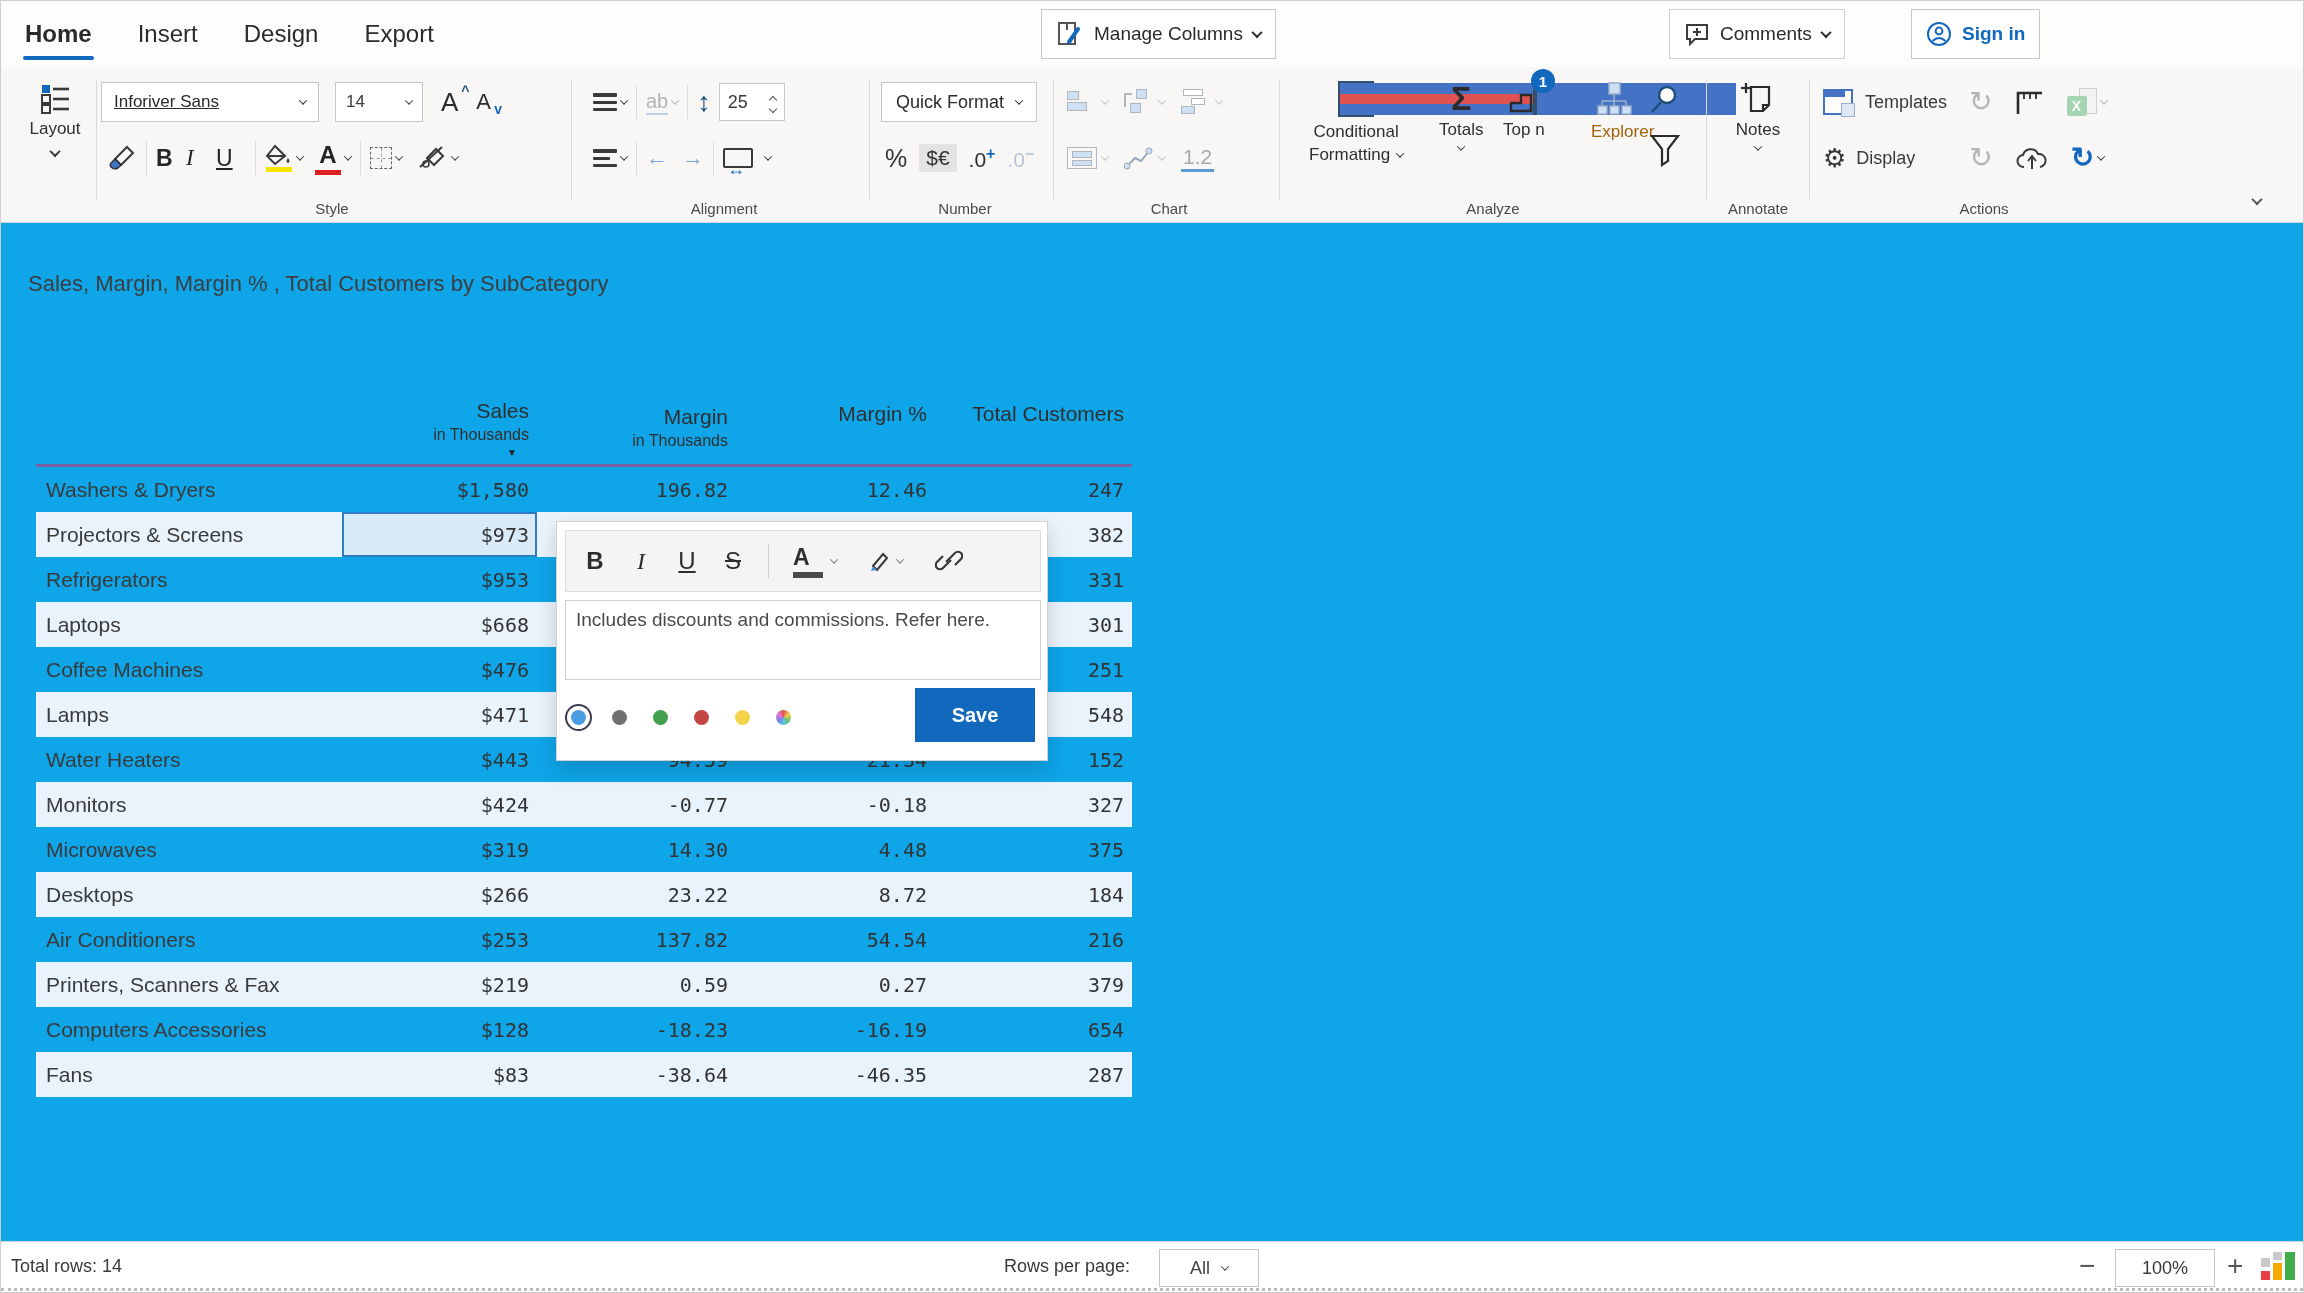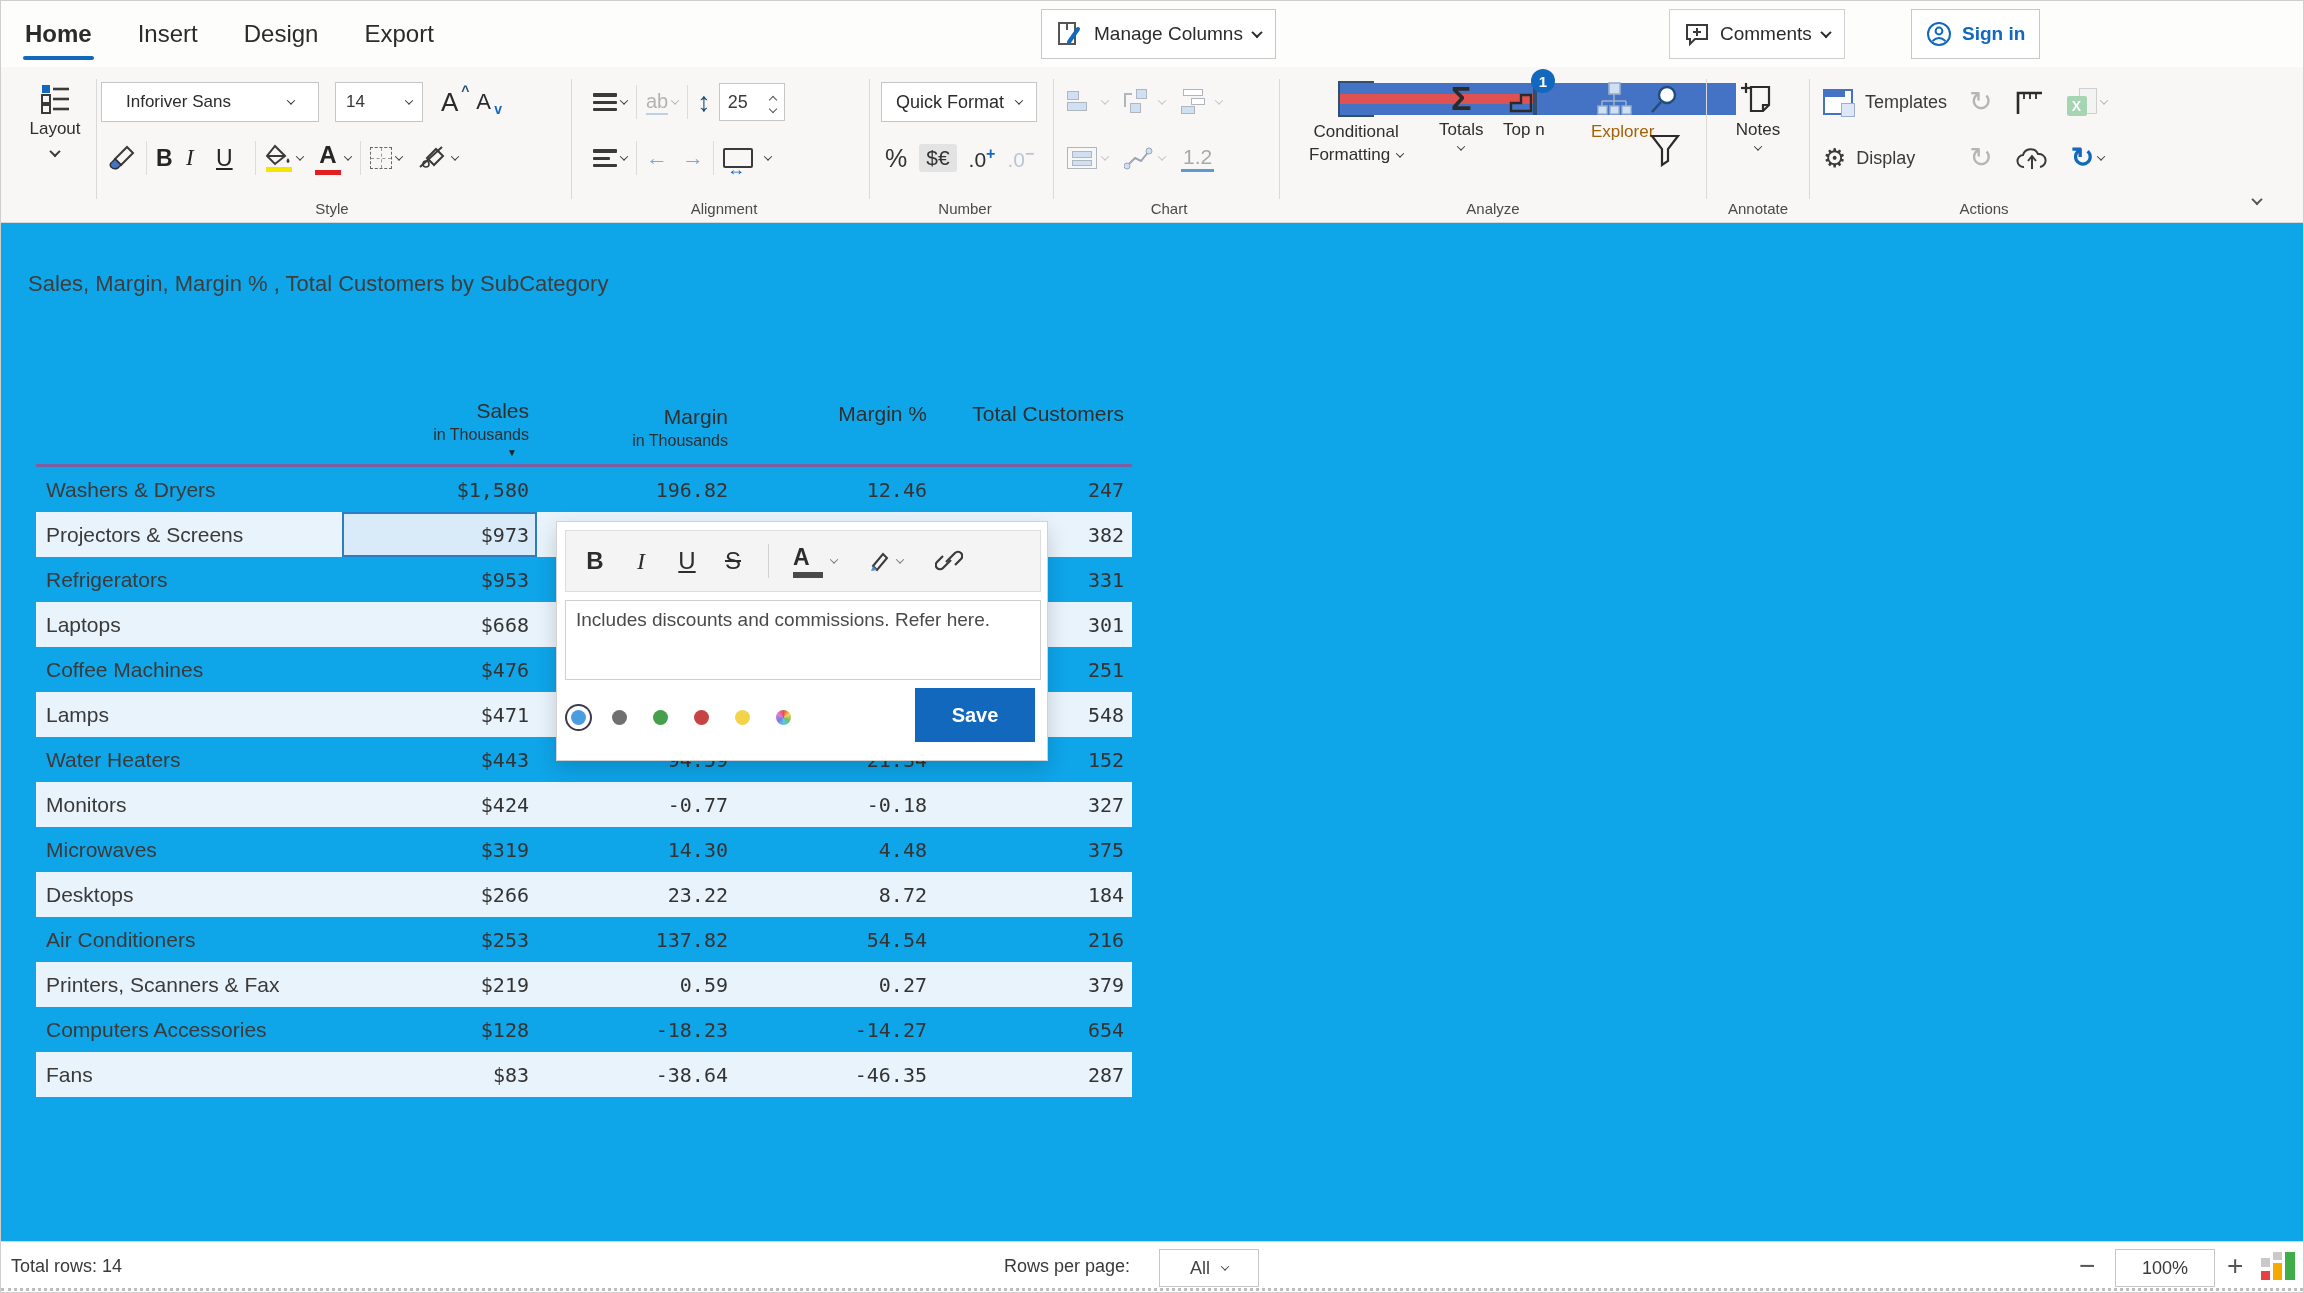--- a/index.html
+++ b/index.html
@@ -31,21 +31,21 @@
   .ric { display:flex; align-items:center; gap:4px; cursor:pointer; color:#3a3a3a; }
   .sep { width:1px; height:34px; background:#dcdcdc; margin:0 9px; }
   .white-box { background:#fff; border:1px solid #c6c6c6; display:flex; align-items:center; }
   .disabled { color:#b3b3b3 !important; }
 
   
   .layout-btn { position:absolute; left:18px; width:72px; height:156px; text-align:center; cursor:pointer; }
   .layout-btn .lbl { font-size:17px; color:#2f2f2f; margin-top:4px; }
 
   
-  .fontsel { width:218px; height:40px; padding:0 24px; justify-content:space-between; font-size:17px; color:#2b2b2b; cursor:pointer; }
+  .fontsel { width:218px; height:40px; padding:0 12px; justify-content:space-between; font-size:17px; color:#2b2b2b; cursor:pointer;text-decoration:underline; }
   .sizesel { width:88px; height:40px; padding:0 10px; justify-content:space-between; font-size:17px; cursor:pointer; margin-left:16px; }
   .fontbump { font-size:26px; color:#2b2b2b; position:relative; margin-left:18px; cursor:pointer; }
   .fontbump sup { position:absolute; top:-4px; right:-11px; font-size:14px; color:#1f4e79; font-weight:bold; }
   .bchar { font-size:23px; width:30px; text-align:center; cursor:pointer; color:#252525; }
   .underbar { display:block; height:5px; width:26px; margin:1px auto 0; }
   .dash-box { width:22px; height:22px; border:1.6px dashed #666; position:relative; }
   .dash-box::before { content:""; position:absolute; left:50%; top:0; bottom:0; border-left:1.4px dashed #999; }
   .dash-box::after { content:""; position:absolute; top:50%; left:0; right:0; border-top:1.4px dashed #999; }
 
   
@@ -628,21 +628,21 @@
             <div class="cell num c1">$219</div>
             <div class="cell num c2">0.59</div>
             <div class="cell num c3">0.27</div>
             <div class="cell num c4">379</div>
           </div>
 
           <div class="t-row">
             <div class="cell lab c0">Computers Accessories</div>
             <div class="cell num c1">$128</div>
             <div class="cell num c2">-18.23</div>
-            <div class="cell num c3">-14.27</div>
+            <div class="cell num c3">-16.19</div>
             <div class="cell num c4">654</div>
           </div>
 
           <div class="t-row">
             <div class="cell lab c0">Fans</div>
             <div class="cell num c1">$83</div>
             <div class="cell num c2">-38.64</div>
             <div class="cell num c3">-46.35</div>
             <div class="cell num c4">287</div>
           </div>

